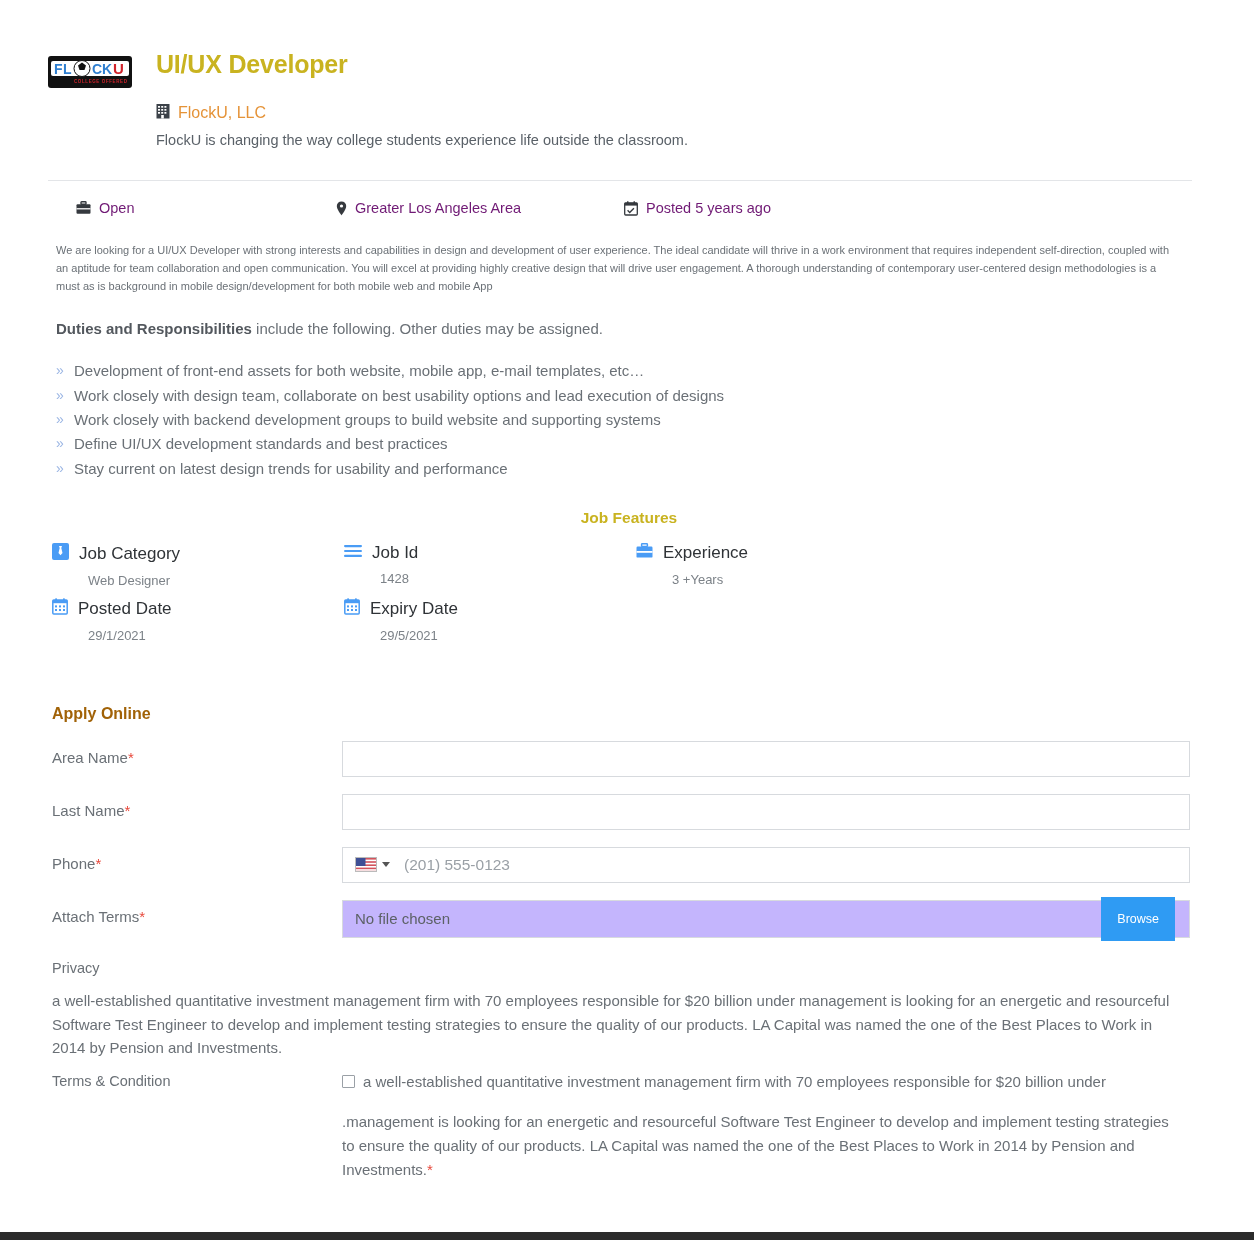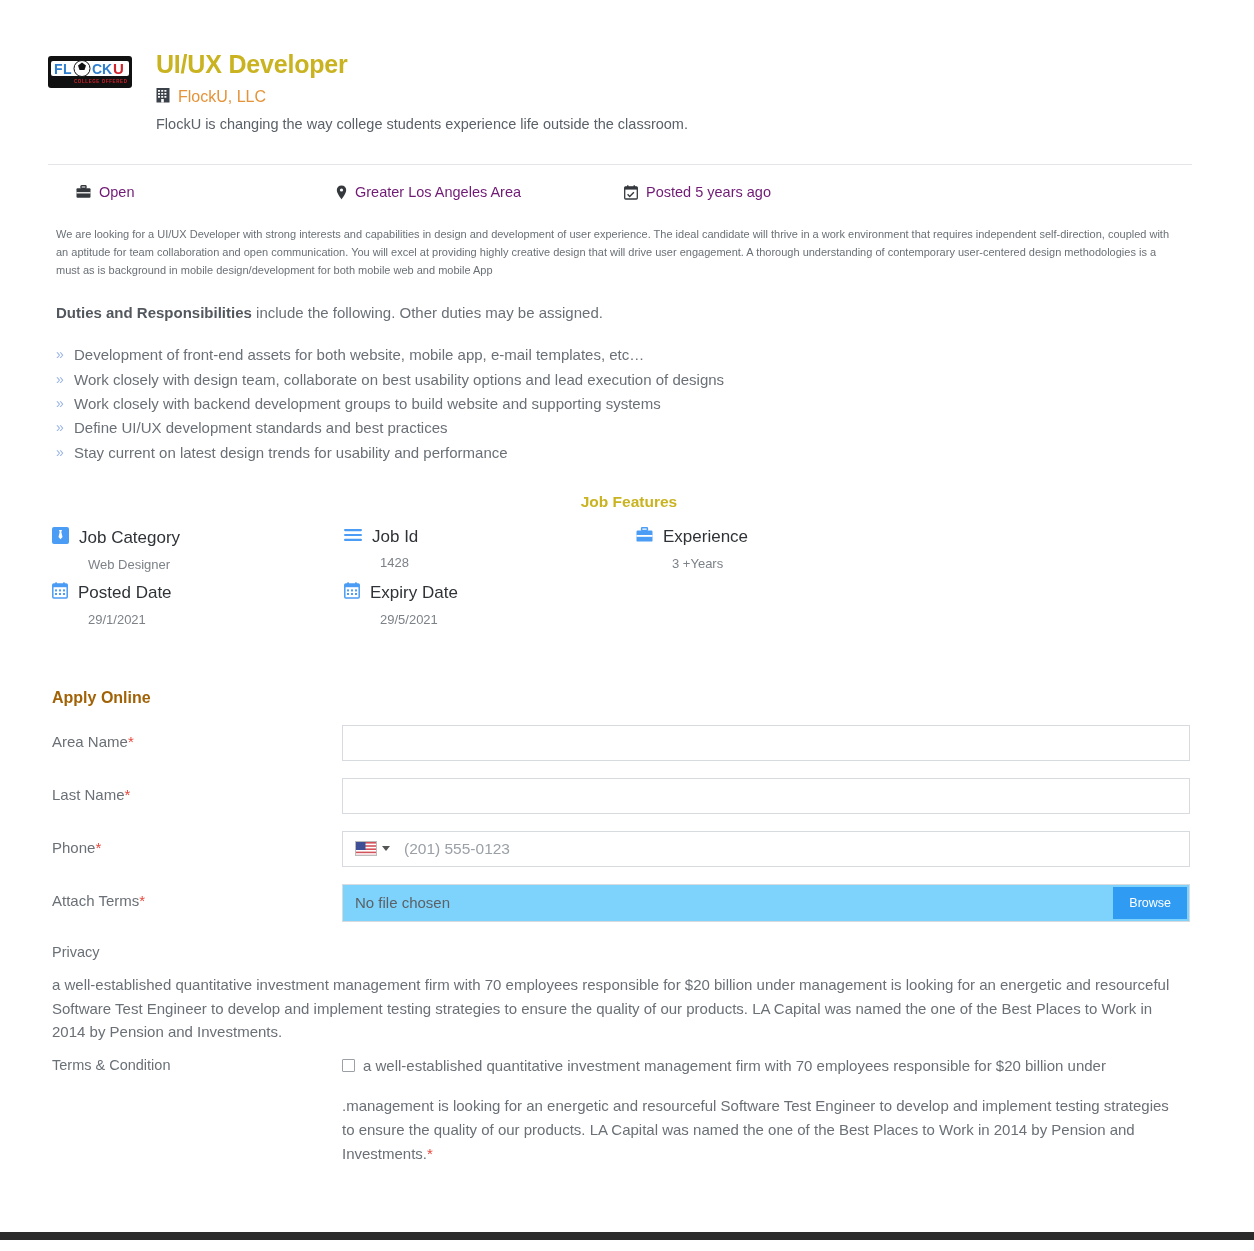--- a/index.html
+++ b/index.html
@@ -38,21 +38,21 @@
     display: block;
   }
   .header-text {
     padding-left: 18px;
     padding-top: 2px;
   }
   .job-title {
     font-size: 25px;
     font-weight: bold;
     color: #c9b320;
-    margin: 0 0 8px 0;
+    margin: 0 0 24px 0;
     line-height: 1.15;
     letter-spacing: -0.2px;
   }
   .company-line {
     display: flex;
     align-items: center;
     gap: 8px;
     margin-bottom: 7px;
   }
   .company-name {
@@ -231,38 +231,38 @@
     font-family: "Liberation Sans", sans-serif;
     background: transparent;
   }
   .phone-input::placeholder { color: #9aa0a6; }
   .file-wrap {
     display: flex;
     align-items: center;
     justify-content: space-between;
     border: 1px solid #d7dade;
     height: 38px;
-    background: #7dd3fc;
+    background: #c4b5fd;
     padding-left: 12px;
-    padding-right: 2px;
+    padding-right: 14px;
   }
   .file-name {
     font-size: 15px;
     color: #5c6166;
   }
   .browse-btn {
     background: #2f9bf3;
     color: #fff;
     border: none;
     font-size: 12.5px;
     padding: 8px 16px;
     cursor: pointer;
     font-family: "Liberation Sans", sans-serif;
     line-height: 1;
-    height: 32px;
+    height: 44px;
     text-align: center;
   }
 
   
   .privacy-label {
     font-size: 14.5px;
     color: #6a7076;
     margin: 22px 0 0 4px;
   }
   .privacy-text {

